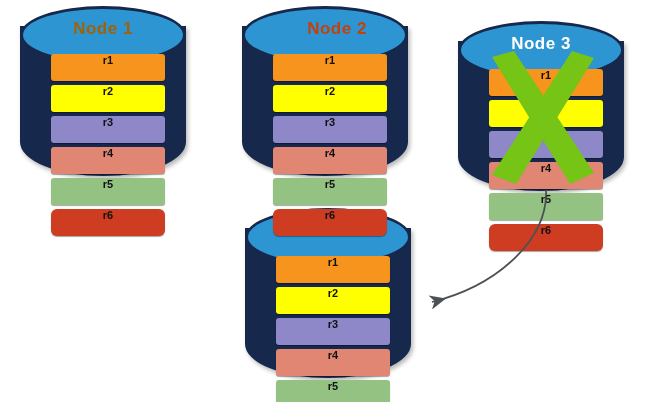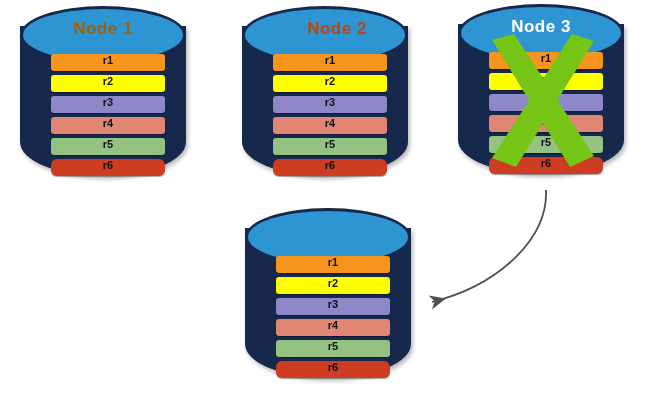--- a/index.html
+++ b/index.html
@@ -62,21 +62,21 @@
     pointer-events: none;
   }
   .replicas {
     position: absolute;
     left: 31px;
     top: 48px;
     width: 114px;
     z-index: 3;
   }
   .replica {
-    height: 17px;
+    height: 27px;
     margin-bottom: 4px;
     border-radius: 3px;
     text-align: center;
     font-size: 11px;
     font-weight: bold;
     color: #111111;
     line-height: 13px;
     box-shadow: 0 1px 1px rgba(0,0,0,0.35);
   }
   .replica:last-child { margin-bottom: 0; border-radius: 6px; }
@@ -127,21 +127,21 @@
         <div class="node-label" style="color: #c2410c; margin-left: 12px;">Node  2</div>
         <div class="replicas">
           <div class="replica" style="background: rgb(247, 148, 30);">r1</div>
           <div class="replica" style="background: rgb(255, 255, 0);">r2</div>
           <div class="replica" style="background: rgb(142, 135, 200);">r3</div>
           <div class="replica" style="background: rgb(224, 134, 114);">r4</div>
           <div class="replica" style="background: rgb(148, 194, 131);">r5</div>
           <div class="replica" style="background: rgb(206, 60, 33);">r6</div>
         </div>
       </div>
-      <div class="node" style="left: 458px; top: 4px;">
+      <div class="node" style="left: 458px; top: 21px;">
         <div class="cyl-body" style="background: rgb(22, 40, 76);"></div>
         <div class="cyl-top" style="background: rgb(46, 149, 211); border-color: rgb(22, 40, 76);"></div>
         <div class="node-label" style="color: rgb(255, 255, 255);">Node  3</div>
         <div class="replicas">
           <div class="replica" style="background: rgb(247, 148, 30);">r1</div>
           <div class="replica" style="background: rgb(255, 255, 0);">r2</div>
           <div class="replica" style="background: rgb(142, 135, 200);">r3</div>
           <div class="replica" style="background: rgb(224, 134, 114);">r4</div>
           <div class="replica" style="background: rgb(148, 194, 131);">r5</div>
           <div class="replica" style="background: rgb(206, 60, 33);">r6</div>

